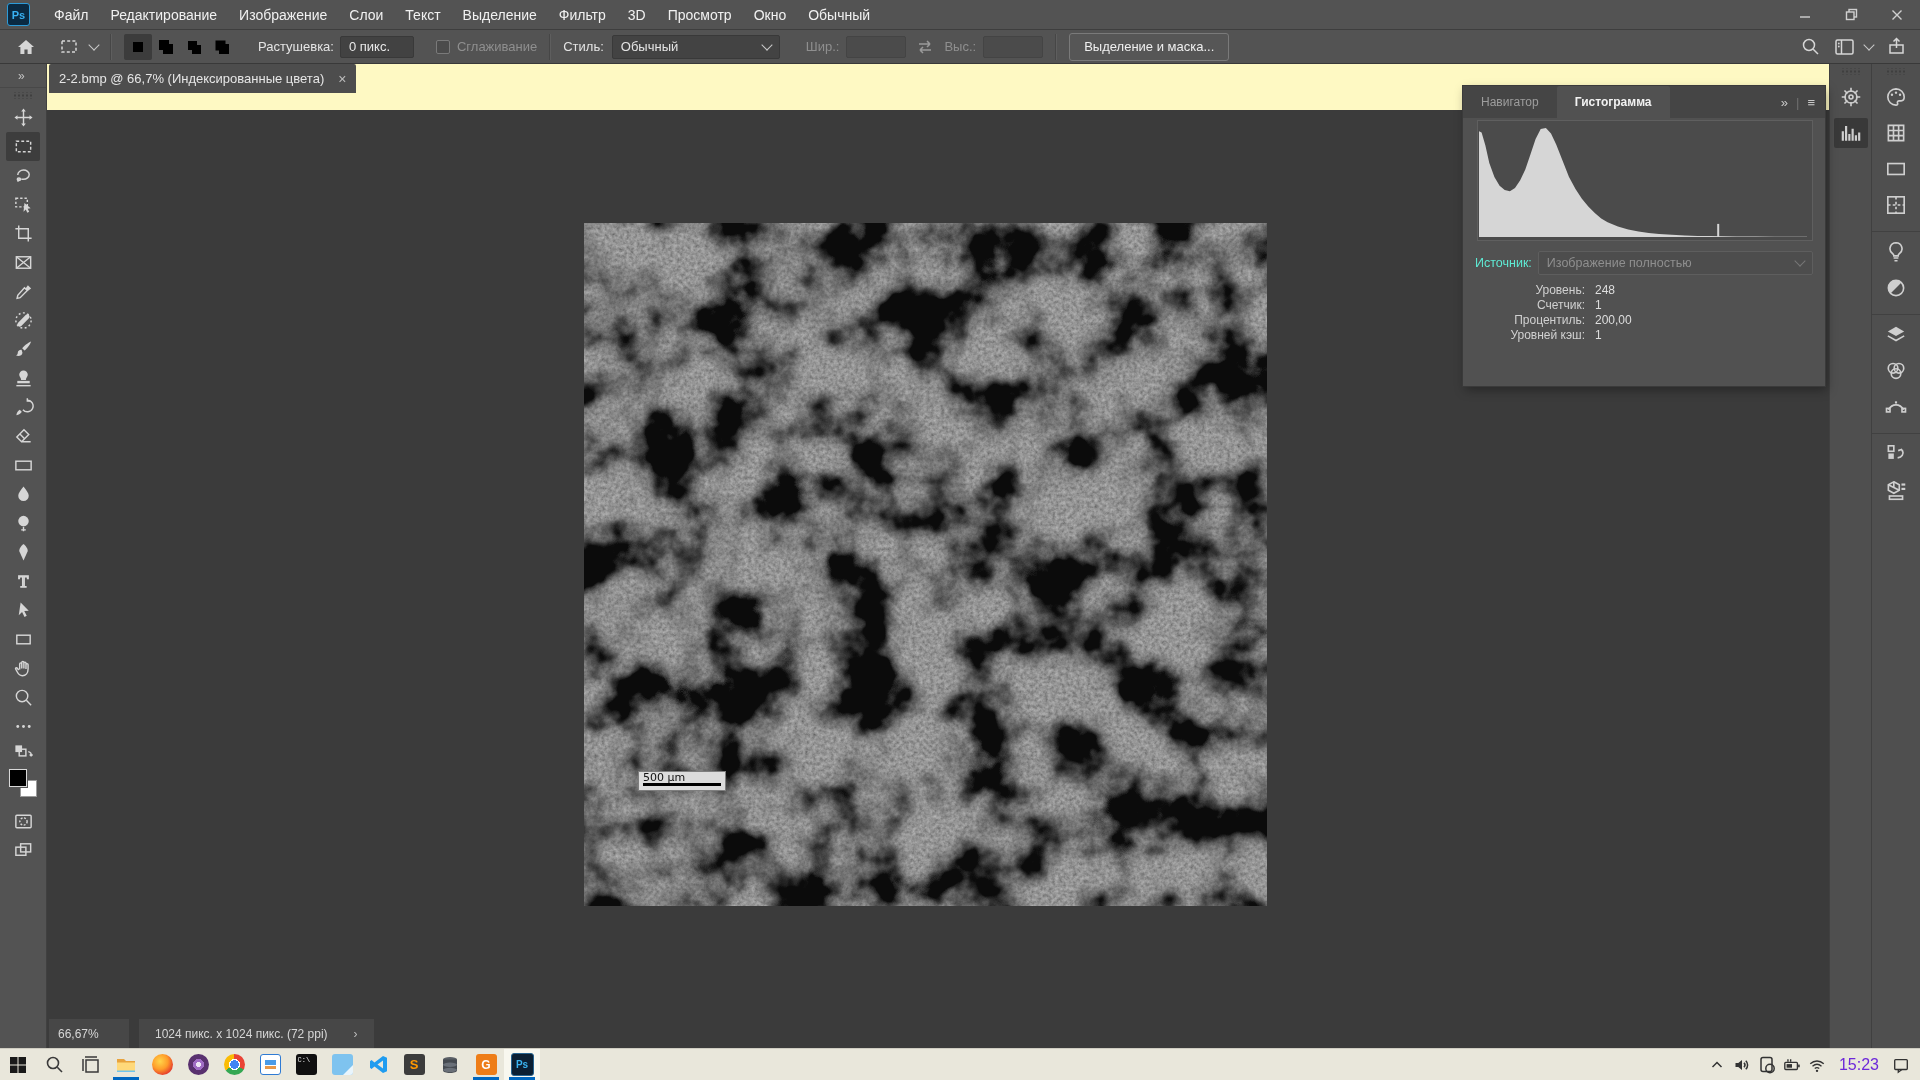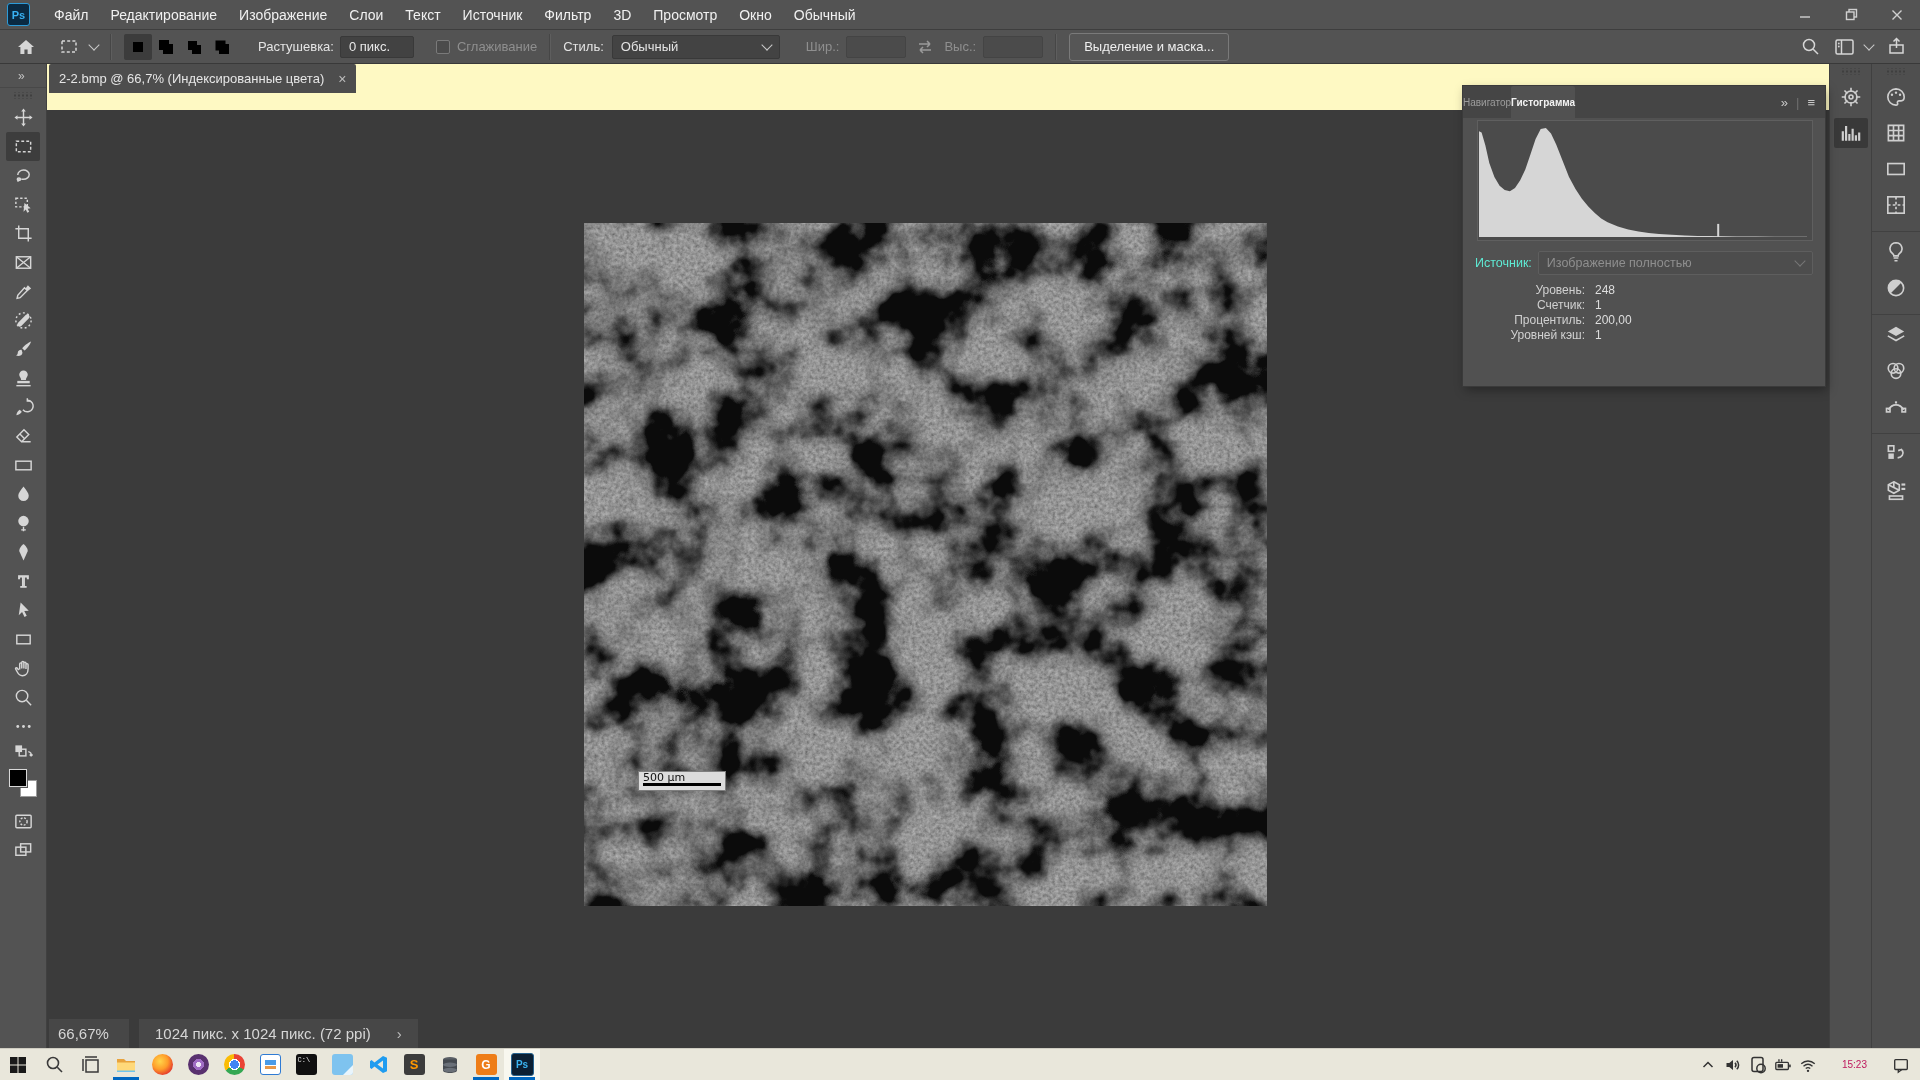--- a/index.html
+++ b/index.html
@@ -55,40 +55,40 @@
   #tabbar{height:46px;background:#fef9c3;display:flex;align-items:flex-start;}
   #doctab{height:29px;background:#4d4d4d;display:flex;align-items:center;padding:0 10px;margin-left:2px;
           font-size:13px;color:#e6e6e6;border-radius:2px 2px 0 0;}
   #doctab .x{margin-left:14px;color:#bdbdbd;font-size:14px;}
   #canvas{flex:1;background:#3b3b3b;position:relative;overflow:hidden;}
   #semimg{position:absolute;left:537px;top:113px;width:683px;height:683px;background:#0b0b0b;}
   #scalebar{position:absolute;left:591px;top:661px;width:88px;height:20px;background:#dcdcdc;
             border:1px solid #7e7e7e;box-sizing:border-box;padding:1px 4px 0 4px;}
   #scalebar .t{font-size:11px;color:#111;line-height:9px;font-family:"DejaVu Sans",sans-serif;}
   #scalebar .b{height:3px;background:#000;margin-top:1px;}
-  #statusbar{height:29px;background:#3b3b3b;display:flex;align-items:center;font-size:15px;color:#d6d6d6;}
+  #statusbar{height:29px;background:#3b3b3b;display:flex;align-items:center;font-size:12px;color:#d6d6d6;}
   #zoombox{width:80px;height:29px;background:#474747;display:flex;align-items:center;padding-left:9px;box-sizing:border-box;margin-left:2px;}
   #infobox{height:29px;background:#474747;display:flex;align-items:center;padding:0 16px;margin-left:10px;}
   #infobox .c{margin-left:26px;color:#bdbdbd;}
   
   #docknarrow{position:absolute;left:1829px;top:64px;width:42px;height:984px;background:#4f4f4f;
               border-left:1px solid #404040;box-sizing:border-box;display:flex;flex-direction:column;align-items:center;}
   #dockicons{position:absolute;left:1871px;top:64px;width:49px;height:984px;background:#4f4f4f;
              border-left:1px solid #404040;box-sizing:border-box;display:flex;flex-direction:column;align-items:center;}
   .dki{width:34px;height:30px;display:flex;align-items:center;justify-content:center;margin:3px 0;}
   .dki.on{background:#393939;border-radius:2px;}
   .dki svg{width:24px;height:24px;}
   .dki svg *{stroke:#cfcfcf;fill:none;stroke-width:1.5;}
   .dki svg .f{fill:#cfcfcf;stroke:none;}
   .dsep{width:100%;height:1px;background:#414141;margin:8px 0 2px 0;}
   
   #histopanel{position:absolute;left:1463px;top:86px;width:362px;height:300px;background:#515151;
               box-shadow:0 0 0 1px #3a3a3a, 2px 4px 10px rgba(0,0,0,.35);z-index:5;font-size:12.5px;}
   #hp-tabs{height:32px;background:#454545;display:flex;align-items:stretch;}
-  .hp-tab{display:flex;align-items:center;padding:0 0;font-size:10px;color:#9d9d9d;}
+  .hp-tab{display:flex;align-items:center;padding:0 18px;font-size:12px;color:#9d9d9d;}
   .hp-tab.on{background:#515151;color:#f2f2f2;font-weight:bold;border-radius:2px 2px 0 0;}
   #hp-tabctl{margin-left:auto;display:flex;align-items:center;gap:8px;padding-right:10px;color:#c9c9c9;font-size:13px;}
   #hp-row1{display:flex;align-items:center;height:40px;padding:0 10px 0 26px;}
   #hp-row1 .lbl{color:#cfcfcf;margin-right:8px;}
   #channel-dd{width:140px;height:24px;background:#474747;border:1px solid #3f87d4;box-shadow:0 0 0 1px #2b5f9e;
               border-radius:2px;display:flex;align-items:center;padding:0 8px;box-sizing:border-box;color:#e8e8e8;}
   #refresh{margin-left:auto;}
   #refresh svg{width:17px;height:17px;}
   #refresh svg *{stroke:#bdbdbd;fill:none;stroke-width:1.7;}
   #plotwrap{margin:2px 12px 0 14px;background:#4b4b4b;border:1px solid #5f5f5f;height:119px;}
@@ -122,36 +122,36 @@
   #tb-cmd .sq{background:#101010;color:#e8e8e8;font-size:7px;justify-content:flex-start;align-items:flex-start;padding:2px;box-sizing:border-box;font-family:"Liberation Mono",monospace;font-weight:normal;}
   #tb-bluewin .sq{background:#7ec3ef;position:relative;overflow:hidden;}
   #tb-bluewin .sq::after{content:'';position:absolute;right:0;bottom:0;border-style:solid;border-width:0 0 10px 10px;border-color:transparent transparent #e9f5fc transparent;}
   #tb-ppt .sq{background:#fff;border:1.5px solid #2f7bd4;box-sizing:border-box;flex-direction:column;gap:1px;}
   #tb-ppt .bar1{width:11px;height:5px;background:#4a9be8;}
   #tb-ppt .bar2{width:11px;height:3px;background:#e8984a;}
   #tray{margin-left:auto;display:flex;align-items:center;gap:7px;padding-right:10px;}
   #tray svg{width:18px;height:18px;}
   #tray svg *{stroke:#333;fill:none;stroke-width:1.5;}
   #tray svg .f{fill:#333;stroke:none;}
-  #clock{font-size:10px;color:#be185d;margin:0 18px;}
+  #clock{font-size:16px;color:#6d28d9;margin:0 6px;}
 </style>
 </head>
 <body>
 
 <div id="app">
 
   <header id="menubar">
     <div id="pslogo">Ps</div>
     <nav id="menus">
       <span>Файл</span>
       <span>Редактирование</span>
       <span>Изображение</span>
       <span>Слои</span>
       <span>Текст</span>
-      <span>Источник</span>
+      <span>Выделение</span>
       <span>Фильтр</span>
       <span>3D</span>
       <span>Просмотр</span>
       <span>Окно</span>
       <span>Обычный</span>
     </nav>
     <div id="wincontrols">
       <div class="wbtn">
           <svg width="12" height="12">
             <line x1="1" y1="8" x2="11" y2="8"></line>

